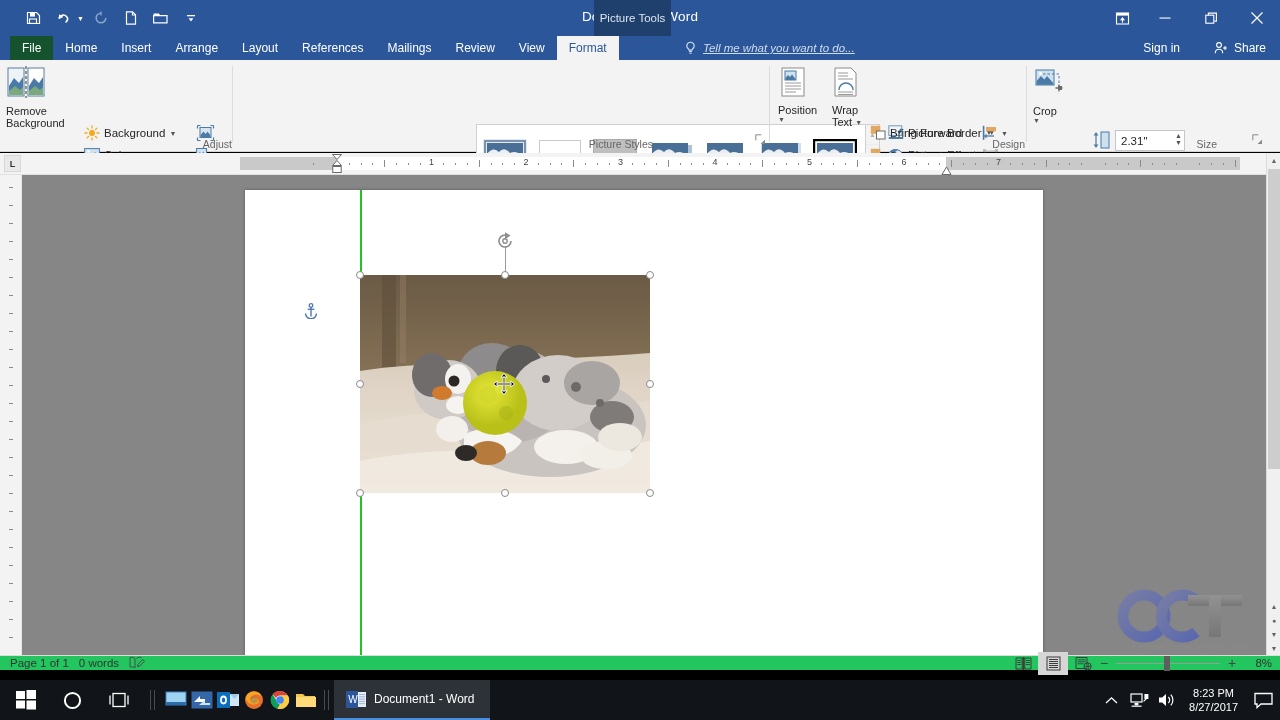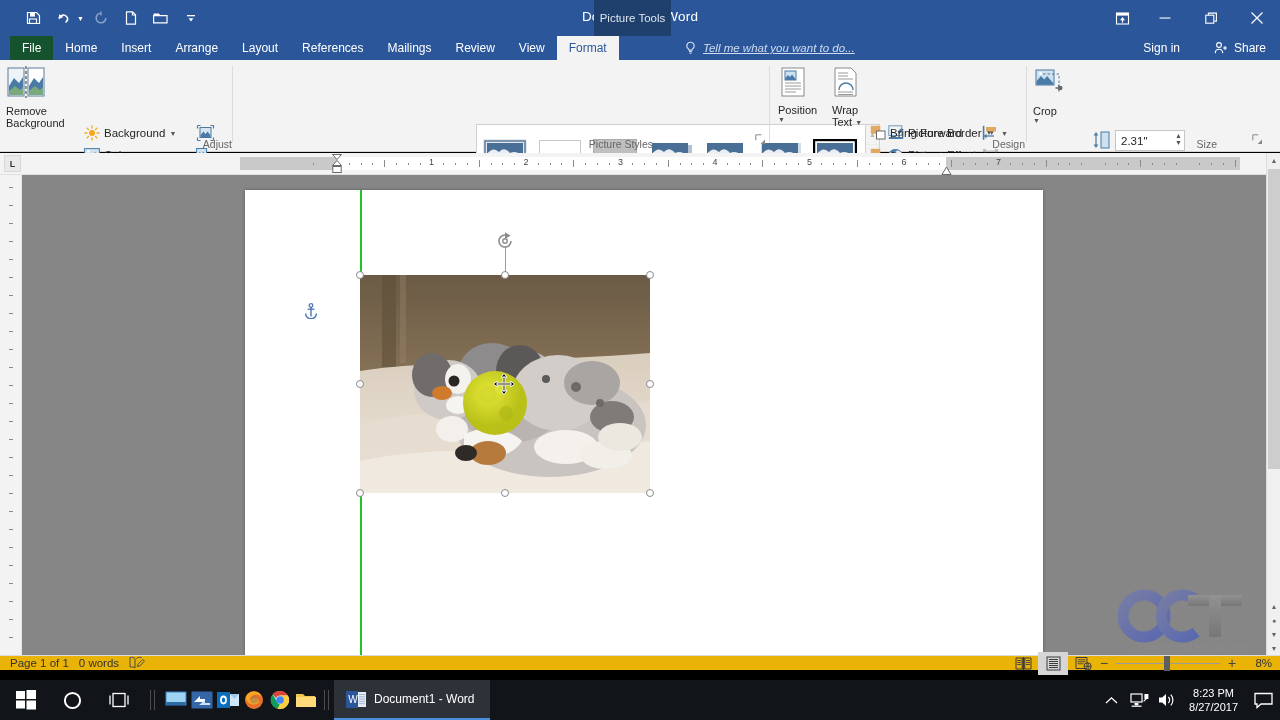--- a/index.html
+++ b/index.html
@@ -193,21 +193,21 @@
   }
   .vscroll .botgrp { position:absolute; bottom:0; left:0; width:14px; }
   .vsq {
     width:14px; height:14px; background:#f0f0f0; display:flex;
     align-items:center; justify-content:center; font-size:7px; color:#666;
   }
 
   
   .statusbar {
     position:absolute; left:0; top:655px; width:1280px; height:15px;
-    background:#eab308; border-top:1px solid #dcdcdc;
+    background:#22c55e; border-top:1px solid #dcdcdc;
     display:flex; align-items:center; font-size:11.5px; color:#333;
   }
   .sb-item { margin-left:10px; display:flex; align-items:center; gap:4px; }
   .sb-right { position:absolute; right:6px; display:flex; align-items:center; gap:0px; }
   .viewbtn {
     width:30px; height:23px; display:flex; align-items:center; justify-content:center;
     color:#3c3c3c;
   }
   .viewbtn.sel { background:#d6d6d6; }
   .zoomslider { position:relative; width:104px; height:20px; margin:0 6px; }

